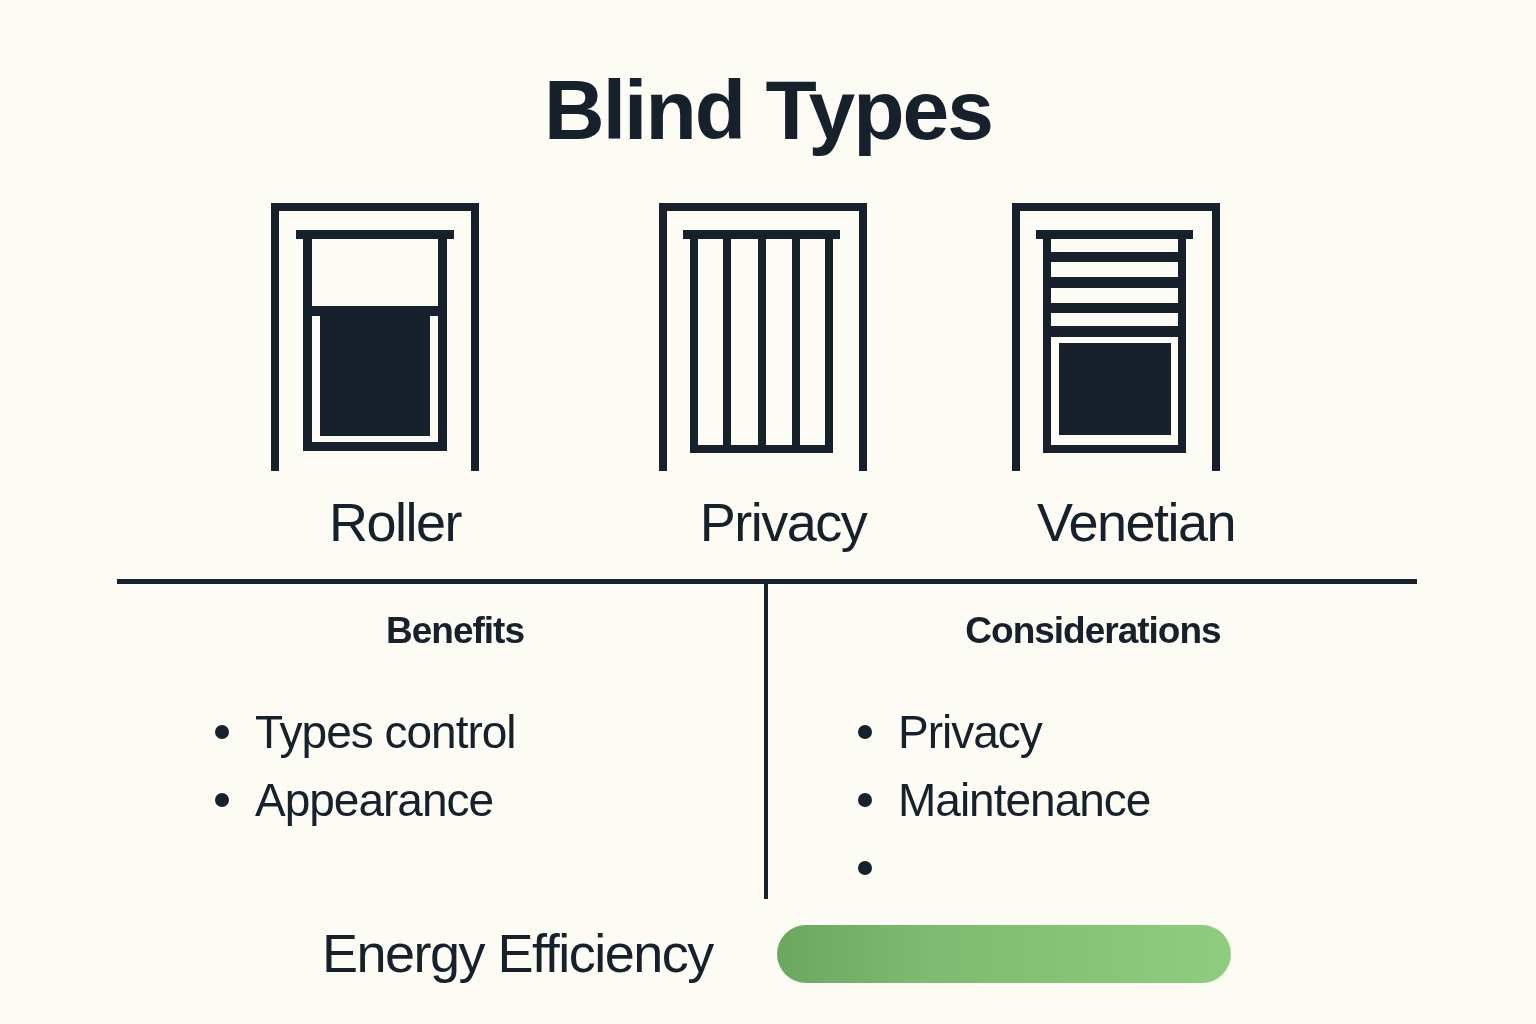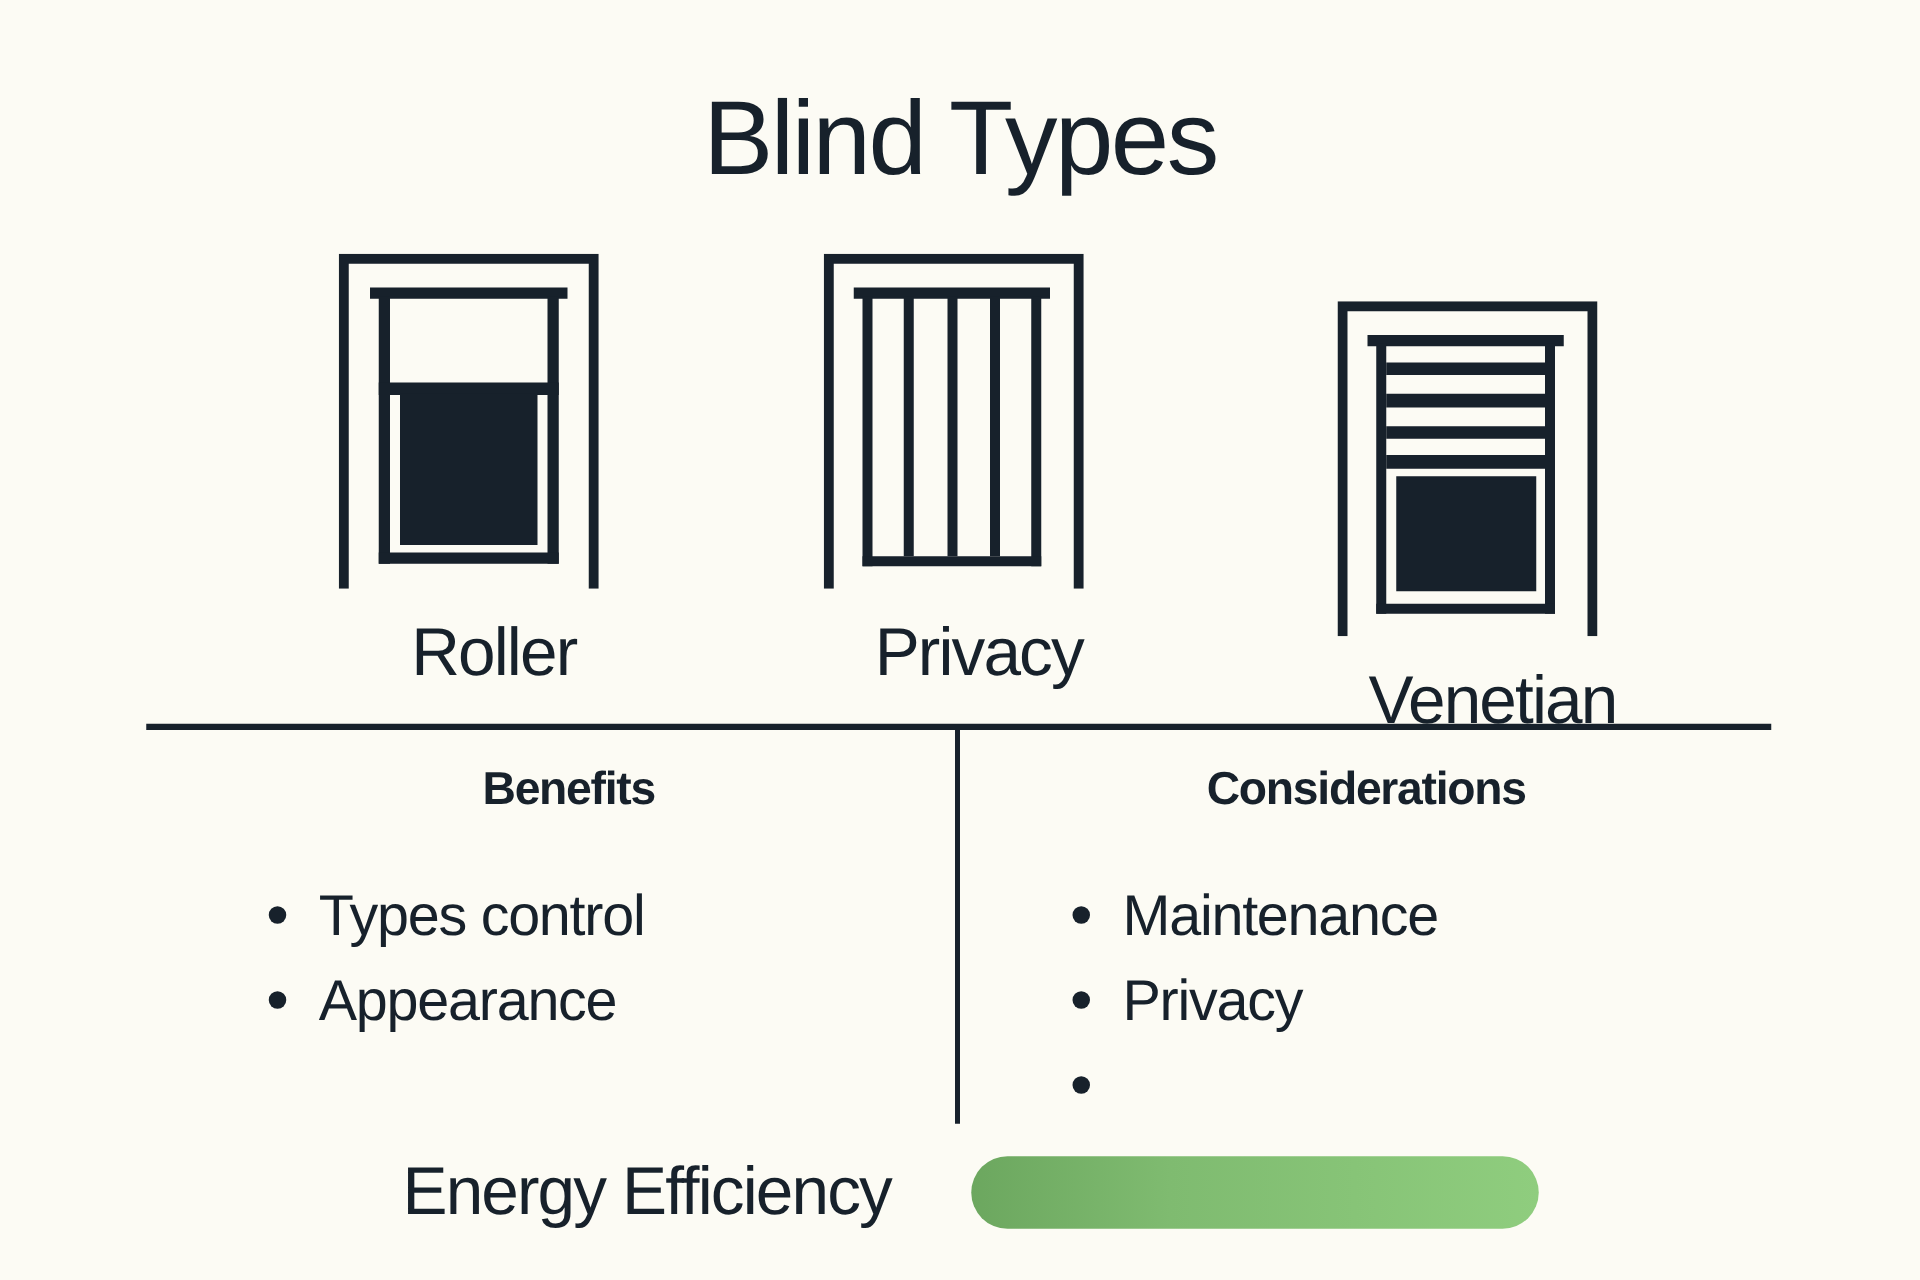--- a/index.html
+++ b/index.html
@@ -12,21 +12,21 @@
     color: var(--ink, #17212b);
     overflow: hidden;
   }
   .title {
     position: absolute;
     top: 62px; left: 0;
     width: 100%;
     margin: 0;
     text-align: center;
     font-size: 84px;
-    font-weight: 400;
+    font-weight: 700;
     letter-spacing: -2px;
     line-height: 1.15;
   }
   .blind-col {
     position: absolute;
     top: 203px;
     width: 248px;
     text-align: center;
   }
   .blind-col svg {
@@ -38,21 +38,21 @@
   .blind-col svg * { fill: currentColor; }
   .blind-label {
     margin-top: 20px;
     font-size: 54px;
     font-weight: 500;
     letter-spacing: -1.5px;
     white-space: nowrap;
   }
   .col-roller   { left: 271px; }
   .col-vertical { left: 659px; }
-  .col-venetian { left: 1070px; margin-top: 38px; }
+  .col-venetian { left: 1012px; }
   .divider-h {
     position: absolute;
     left: 117px; top: 579px;
     width: 1300px; height: 5px;
     background: var(--ink, #17212b);
   }
   .divider-v {
     position: absolute;
     left: 764px; top: 584px;
     width: 4px; height: 315px;
@@ -175,25 +175,25 @@
     <li>
       <span class="dot"></span>
       <span>Appearance</span>
     </li>
   </ul>
 
   <h2 class="section-heading considerations-heading">Considerations</h2>
   <ul class="bullet-list considerations-list">
     <li>
       <span class="dot"></span>
+      <span>Privacy</span>
+    </li>
+    <li>
+      <span class="dot"></span>
       <span>Maintenance</span>
-    </li>
-    <li>
-      <span class="dot"></span>
-      <span>Privacy</span>
     </li>
     <li>
       <span class="dot"></span>
     </li>
   </ul>
 
   <div class="energy-label">Energy Efficiency</div>
   <div class="energy-bar"></div>
 
 </div>

